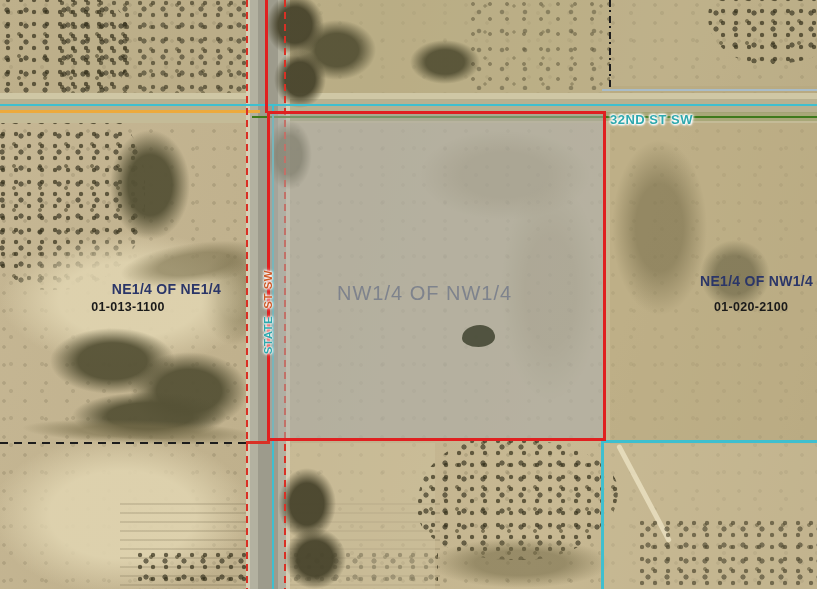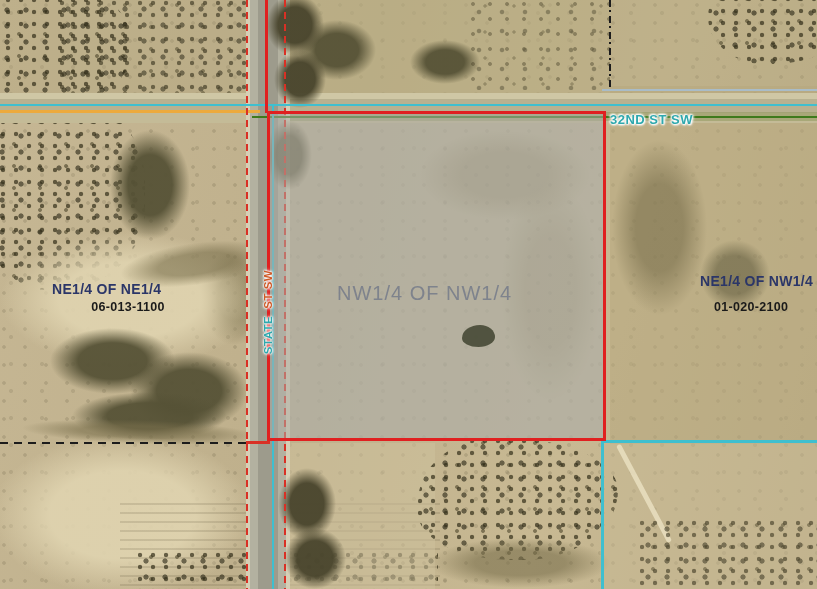--- a/index.html
+++ b/index.html
@@ -137,18 +137,18 @@
   <div class="abs z-pond" style="left:462px;top:325px;width:33px;height:22px;border-radius:55% 45% 50% 50%/60% 55% 45% 40%;background:#40432f;opacity:.85;"></div>
 
   <div class="abs z-label street-label" style="left:610px;top:112px;">32ND ST SW</div>
 
   <div class="abs z-label v-street-label" style="left:268px;top:312px;">
     <span class="w-bottom">STATE</span><span class="w-top">ST SW</span>
   </div>
 
   <div class="abs z-label center-qq" style="left:337px;top:282px;width:200px;">NW1/4 OF NW1/4</div>
 
-  <div class="abs z-label qq-label" style="left:52px;top:281px;width:152px;text-align:left;">NE1/4 OF NE1/4</div>
-  <div class="abs z-label pid-label" style="left:52px;top:300px;width:152px;text-align:center;">06-013-1100</div>
+  <div class="abs z-label qq-label" style="left:69px;top:281px;width:152px;text-align:right;">NE1/4 OF NE1/4</div>
+  <div class="abs z-label pid-label" style="left:52px;top:300px;width:152px;text-align:center;">01-013-1100</div>
 
   <div class="abs z-label qq-label" style="left:700px;top:273px;">NE1/4 OF NW1/4</div>
   <div class="abs z-label pid-label" style="left:714px;top:300px;">01-020-2100</div>
 </div>
 
 </body></html>

